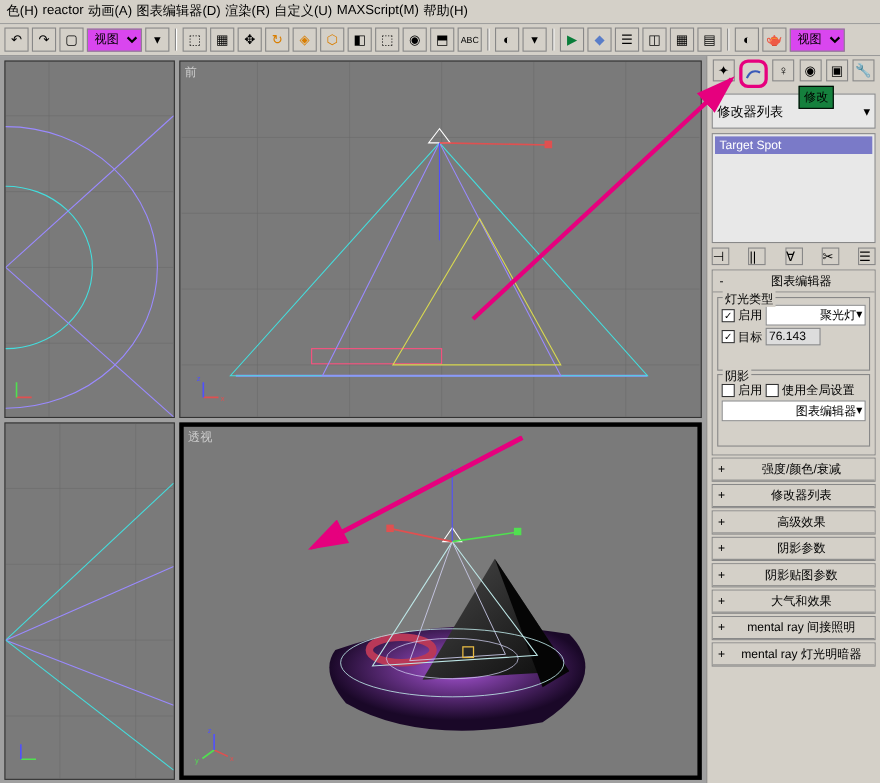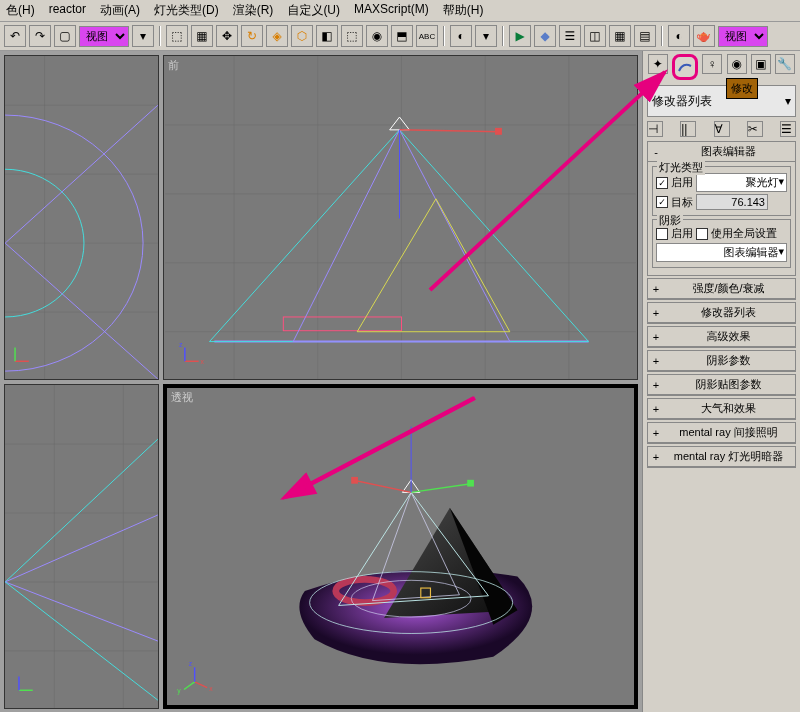--- a/index.html
+++ b/index.html
@@ -1,18 +1,18 @@
 <!DOCTYPE html>
 <html><head>
 <meta charset="utf-8">
 <style>
   * { box-sizing: border-box; margin: 0; padding: 0; }
   body { width: 800px; height: 712px; background: #c8c8c8; font-family: "SimSun", Arial, sans-serif; font-size: 12px; color: #000; overflow: hidden; }
   
-  .menubar { display: flex; gap: 14px; padding: 2px 6px; background: #d4d0c8; border-bottom: 1px solid #999; }
+  .menubar { display: flex; gap: 4px; padding: 2px 6px; background: #d4d0c8; border-bottom: 1px solid #999; }
   .menubar span { cursor: default; }
   
   .toolbar { display: flex; align-items: center; gap: 3px; padding: 3px 4px; background: #d4d0c8; border-bottom: 1px solid #999; }
   .tb-btn { width: 22px; height: 22px; border: 1px solid #888; background: #d4d0c8; display: flex; align-items: center; justify-content: center; }
   .tb-sep { width: 2px; height: 20px; border-left: 1px solid #888; border-right: 1px solid #fff; margin: 0 2px; }
   .tb-select { height: 21px; border: 1px solid #888; background: #d946ef; font-size: 11px; padding: 0 2px; }
   
   .main { display: flex; height: 662px; }
   
   .viewports { flex: 1; display: grid; grid-template-columns: 155px 1fr; grid-template-rows: 1fr 1fr; gap: 4px; padding: 4px; background: #a0a0a0; }
@@ -34,40 +34,40 @@
   
   .stack-btns { display: flex; gap: 2px; padding: 2px 4px; justify-content: space-between; }
   .sb { width: 16px; height: 16px; border: 1px solid #888; background: #d4d0c8; }
   
   .scroll-area { overflow-y: auto; flex: 1; }
   .rollout { margin: 2px 4px; border: 1px solid #888; }
   .ro-head { background: #d4d0c8; padding: 2px; text-align: center; font-size: 11px; display: flex; align-items: center; border-bottom: 1px solid #888; }
   .ro-plus { width: 12px; text-align: center; margin-right: 2px; }
   .ro-title { flex: 1; }
   .ro-body { padding: 4px; background: #d4d0c8; }
-  .grp { border: 1px solid #888; padding: 4px 3px 3px; margin-bottom: 3px; position: relative; }
+  .grp { border: 1px solid #888; padding: 4px 3px 20px; margin-bottom: 3px; position: relative; }
   .grp-label { position: absolute; top: -7px; left: 4px; background: #d4d0c8; padding: 0 2px; font-size: 11px; }
   .row { display: flex; align-items: center; gap: 3px; margin: 2px 0; font-size: 11px; }
   .chk { width: 12px; height: 12px; border: 1px solid #333; background: #fff; display: inline-flex; align-items: center; justify-content: center; font-size: 9px; }
   .sel-box { border: 1px solid #888; background: #fff; padding: 1px 2px; flex: 1; display: flex; justify-content: flex-end; }
-  .num-box { border: 1px solid #888; background: #ddd; padding: 1px 2px; width: 72px; text-align: right; }
+  .num-box { border: 1px solid #888; background: #ddd; padding: 1px 2px; width: 50px; }
   .btn-small { border: 1px solid #888; background: #d4d0c8; padding: 1px 6px; font-size: 11px; margin-left: auto; }
   
-  .tooltip { position: absolute; background: #a16207; border: 1px solid #000; padding: 2px 4px; font-size: 11px; z-index: 100; font-family: Liberation Mono, monospace; }
+  .tooltip { position: absolute; background: #15803d; border: 1px solid #000; padding: 2px 4px; font-size: 11px; z-index: 100; font-family: Liberation Mono, monospace; }
   
   .arrow { position: absolute; z-index: 50; }
 </style>
 </head>
 <body>
 
 <div class="menubar">
   <span>色(H)</span>
   <span>reactor</span>
   <span>动画(A)</span>
-  <span>灯光类型(D)</span>
+  <span>图表编辑器(D)</span>
   <span>渲染(R)</span>
   <span>自定义(U)</span>
   <span>MAXScript(M)</span>
   <span>帮助(H)</span>
 </div>
 
 <div class="toolbar">
   <div class="tb-btn">↶</div>
   <div class="tb-btn">↷</div>
   <div class="tb-btn">▢</div>
@@ -229,20 +229,23 @@
       <div class="cmd-tab">◉</div>
       <div class="cmd-tab">▣</div>
       <div class="cmd-tab">🔧</div>
     </div>
     <div class="tooltip" style="top:78px; right:42px;">修改</div>
 
     <div class="mod-dropdown">
       <span>修改器列表</span>
         <span>▾</span>
     </div>
+    <div class="mod-stack">
+      <div class="mod-item sel">Target Spot</div>
+    </div>
     <div class="stack-btns">
       <div class="sb">⊣</div>
       <div class="sb">||</div>
       <div class="sb">∀</div>
       <div class="sb">✂</div>
       <div class="sb">☰</div>
     </div>
 
     <div class="scroll-area">
       <div class="rollout">

